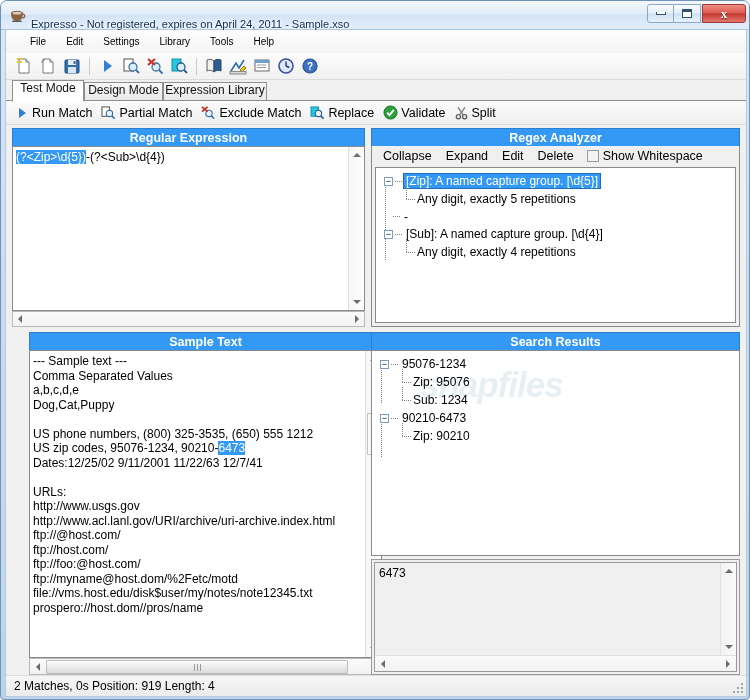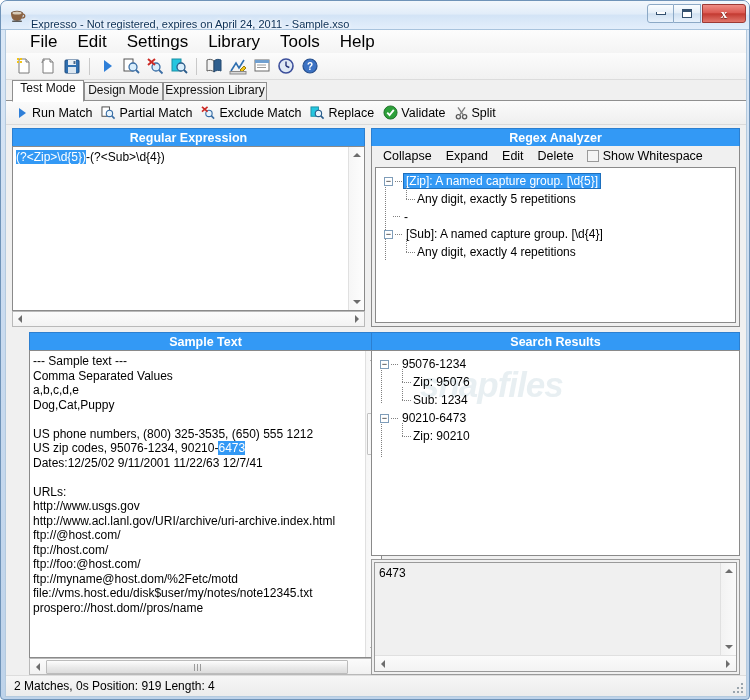--- a/index.html
+++ b/index.html
@@ -61,21 +61,21 @@
     border: 1px solid #b4cade;
     border-top: none;
   }
   
   .menubar {
     position: absolute; left: 0; top: 0; width: 740px; height: 23px;
     background: linear-gradient(to bottom,#fdfdfd 0%, #f4f4f4 100%);
     display: flex; align-items: center; padding-left: 14px;
   }
   .menu-item {
-    font-size: 17px; color: #000; padding: 2px 10px; cursor: default;
+    font-size: 10px; color: #000; padding: 2px 10px; cursor: default;
   }
   
   .toolbar {
     position: absolute; left: 0; top: 23px; width: 740px; height: 27px;
     background: linear-gradient(to bottom,#fcfcfc 0%, #f1f1f1 100%);
     border-bottom: 1px solid #dcdcdc;
     display: flex; align-items: center; padding-left: 6px;
   }
   .tb-btn { width: 24px; height: 23px; display:flex; align-items:center; justify-content:center; cursor: default;}
   .tb-sep { width: 1px; height: 17px; background: #c9c9c9; margin: 0 5px; }

